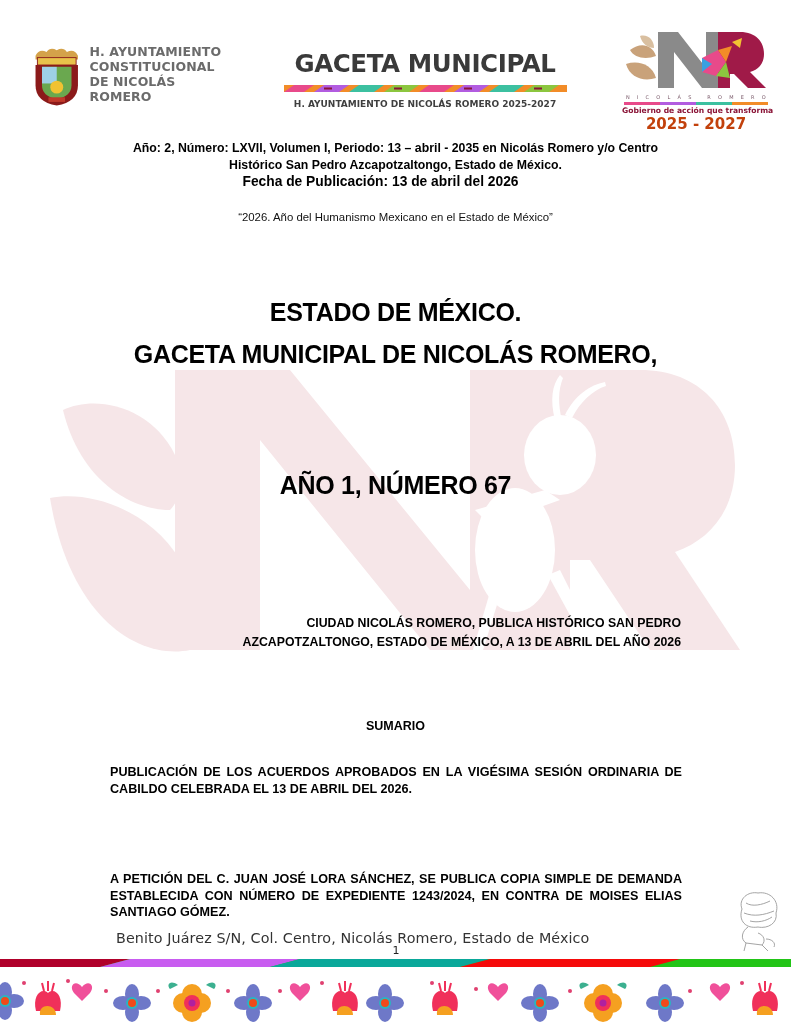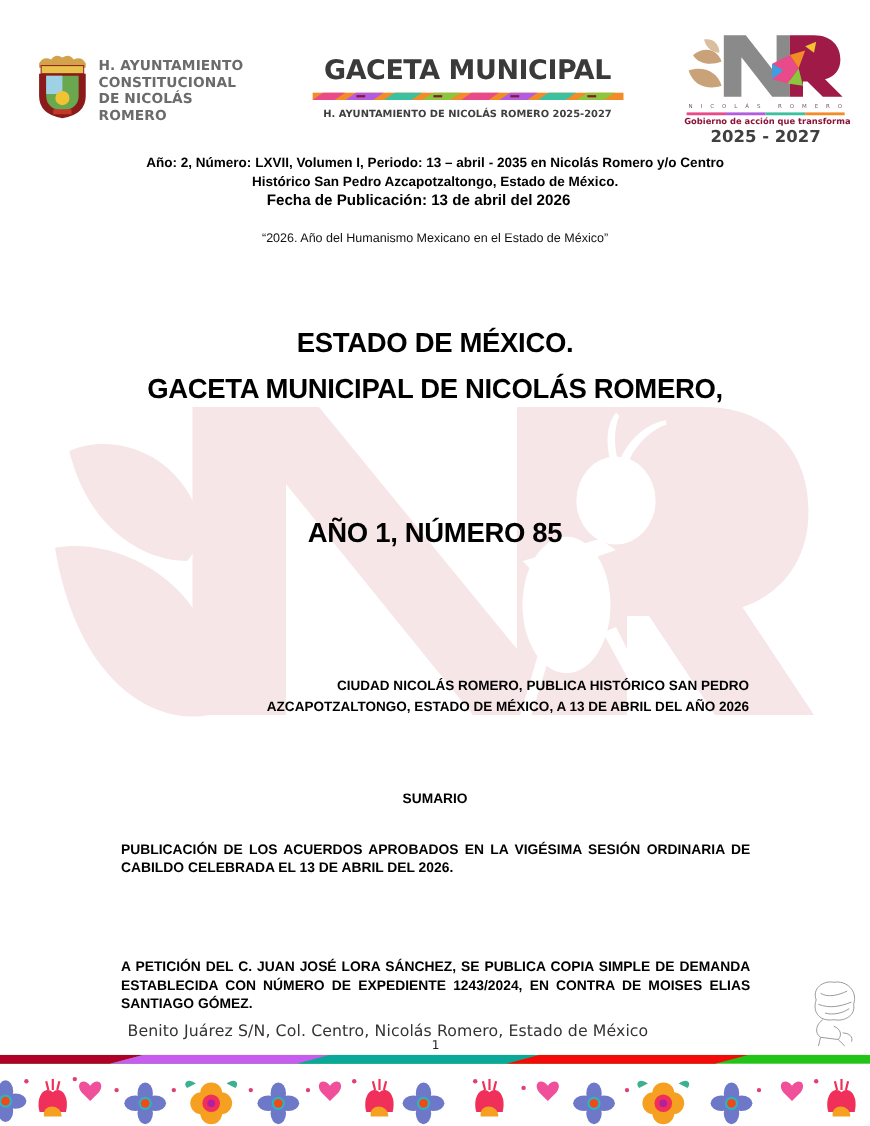--- a/index.html
+++ b/index.html
@@ -5,35 +5,35 @@
   * { margin: 0; padding: 0; box-sizing: border-box; }
   html, body { width: 791px; height: 1024px; background: #ffffff; overflow: hidden; }
   body { position: relative; font-family: "Liberation Sans", sans-serif; color: #000; }
 
   .abs { position: absolute; }
 
   
   .watermark { position: absolute; left: 0; top: 360px; width: 791px; height: 300px; z-index: 0; }
 
   
-  .hdr-left { left: 30px; top: 44px; width: 200px; height: 68px; display: flex; align-items: flex-end; }
+  .hdr-left { left: 30px; top: 44px; width: 200px; height: 68px; display: flex; align-items: flex-start; }
   .hdr-left .crest { width: 58px; height: 66px; }
   .hdr-left .crest-text { margin-left: 6px; font-family: "DejaVu Sans", sans-serif; font-weight: bold; font-size: 12.5px; line-height: 15px; color: #6b6b6b; letter-spacing: 0.1px; }
 
   .hdr-center { left: 282px; top: 50px; width: 286px; text-align: center; }
   .hdr-center .gm-title { font-family: "DejaVu Sans", sans-serif; font-weight: bold; font-size: 24.5px; color: #3a3a3a; letter-spacing: -0.4px; line-height: 28px; white-space: nowrap; }
   .hdr-center .stripe { margin: 2px auto 0; width: 283px; height: 7px; }
   .hdr-center .gm-sub { font-family: "DejaVu Sans", sans-serif; font-weight: bold; font-size: 9px; color: #3f3f3f; margin-top: 3px; white-space: nowrap; letter-spacing: 0; }
 
   .hdr-right { left: 622px; top: 28px; width: 148px; height: 106px; }
   .hdr-right .nr-logo { position: absolute; left: 0; top: 0; width: 148px; height: 64px; }
   .hdr-right .nr-name { position: absolute; left: 4px; top: 66px; width: 140px; font-family: "DejaVu Sans", sans-serif; font-size: 5px; letter-spacing: 7.2px; color: #7a5a6a; white-space: nowrap; }
   .hdr-right .nr-stripe { position: absolute; left: 2px; top: 74px; width: 144px; height: 3px; }
   .hdr-right .nr-slogan { position: absolute; left: 0; top: 78px; width: 148px; text-align: center; font-family: "DejaVu Sans", sans-serif; font-weight: bold; font-size: 7.6px; color: #8b1538; white-space: nowrap; }
-  .hdr-right .nr-years { position: absolute; left: 0; top: 87px; width: 148px; text-align: center; font-family: "DejaVu Sans", sans-serif; font-weight: bold; font-size: 15px; color: #404040; white-space: nowrap; }
+  .hdr-right .nr-years { position: absolute; left: 0; top: 87px; width: 148px; text-align: center; font-family: "DejaVu Sans", sans-serif; font-weight: bold; font-size: 15px; color: #c2410c; white-space: nowrap; }
 
   
   .info { left: 100px; top: 140px; width: 591px; text-align: center; font-weight: bold; font-size: 12.3px; line-height: 16.5px; z-index: 1; }
   .info .fecha { font-size: 13.8px; line-height: 18px; margin-left: -30px; }
   .motto { left: 100px; top: 211px; width: 591px; text-align: center; font-size: 11.4px; color: #111; z-index: 1; }
 
   .main-title { left: 60px; top: 291px; width: 671px; text-align: center; font-weight: bold; font-size: 25px; line-height: 42px; z-index: 1; letter-spacing: -0.3px; }
   .issue { left: 150px; top: 471px; width: 491px; text-align: center; font-weight: bold; font-size: 25px; z-index: 1; letter-spacing: -0.3px; }
 
   .place { left: 150px; top: 614px; width: 531px; text-align: right; font-weight: bold; font-size: 12.3px; line-height: 19px; z-index: 1; }
@@ -146,21 +146,21 @@
   <div>Histórico San Pedro Azcapotzaltongo, Estado de México.</div>
   <div class="fecha">Fecha de Publicación: 13 de abril del 2026</div>
 </div>
 <div class="abs motto">“2026. Año del Humanismo Mexicano en el Estado de México”</div>
 
 <div class="abs main-title">
   <div>ESTADO DE MÉXICO.</div>
   <div>GACETA MUNICIPAL DE NICOLÁS ROMERO,</div>
 </div>
 
-<div class="abs issue">AÑO 1, NÚMERO 85</div>
+<div class="abs issue">AÑO 1, NÚMERO 67</div>
 
 <div class="abs place">
   <div>CIUDAD NICOLÁS ROMERO, PUBLICA HISTÓRICO SAN PEDRO</div>
   <div>AZCAPOTZALTONGO, ESTADO DE MÉXICO, A 13 DE ABRIL DEL AÑO 2026</div>
 </div>
 
 <div class="abs sumario-h">SUMARIO</div>
 <div class="abs sumario-item sum-1">PUBLICACIÓN DE LOS ACUERDOS APROBADOS EN LA VIGÉSIMA SESIÓN ORDINARIA DE CABILDO CELEBRADA EL 13 DE ABRIL DEL 2026.</div>
 <div class="abs sumario-item sum-2">A PETICIÓN DEL C. JUAN JOSÉ LORA SÁNCHEZ, SE PUBLICA COPIA SIMPLE DE DEMANDA ESTABLECIDA CON NÚMERO DE EXPEDIENTE 1243/2024, EN CONTRA DE MOISES ELIAS SANTIAGO GÓMEZ.</div>
 

